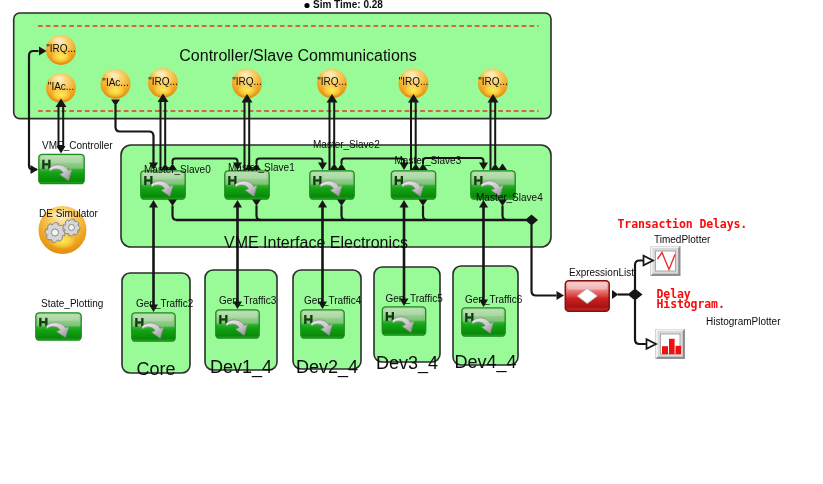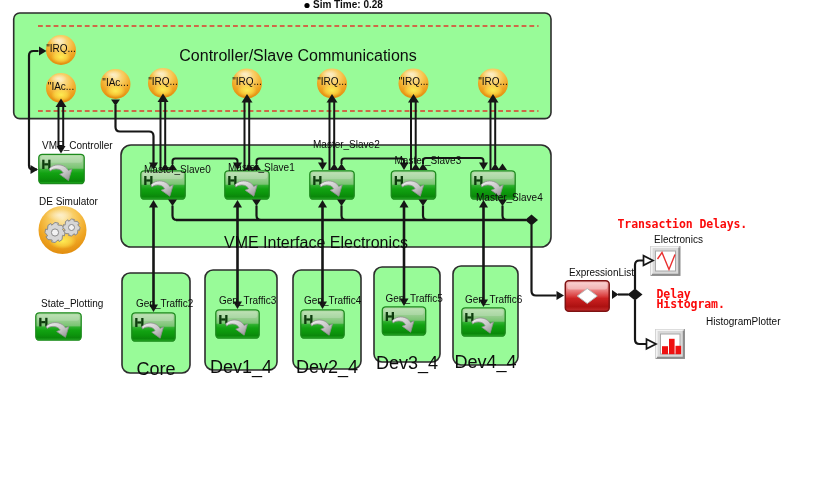--- a/index.html
+++ b/index.html
@@ -383,21 +383,21 @@
       <div class="lbl" style="left: 313px; top: 140px; font-size: 10px;">Master_Slave2</div>
       <div class="lbl" style="left: 394.5px; top: 156px; font-size: 10px;">Master_Slave3</div>
       <div class="lbl" style="left: 476px; top: 157px; font-size: 10px; margin-top: 36px;">Master_Slave4</div>
       <div class="lbl" style="left: 41px; top: 299px; font-size: 10px;">State_Plotting</div>
       <div class="lbl" style="left: 136px; top: 298.5px; font-size: 10px;">Gen_Traffic2</div>
       <div class="lbl" style="left: 219px; top: 296px; font-size: 10px;">Gen_Traffic3</div>
       <div class="lbl" style="left: 304px; top: 296px; font-size: 10px;">Gen_Traffic4</div>
       <div class="lbl" style="left: 385.5px; top: 293.5px; font-size: 10px;">Gen_Traffic5</div>
       <div class="lbl" style="left: 465px; top: 294.5px; font-size: 10px;">Gen_Traffic6</div>
       <div class="lbl" style="left: 569px; top: 268px; font-size: 10px;">ExpressionList</div>
-      <div class="lbl" style="left: 654px; top: 234.5px; font-size: 10px;">Electronics</div>
+      <div class="lbl" style="left: 654px; top: 234.5px; font-size: 10px;">TimedPlotter</div>
       <div class="lbl" style="left: 658px; top: 316.5px; font-size: 10px; margin-left: 48px;">HistogramPlotter</div>
-      <div class="lbl" style="left: 39px; top: 197px; font-size: 10px;">DE Simulator</div>
+      <div class="lbl" style="left: 39px; top: 209px; font-size: 10px;">DE Simulator</div>
       <div class="ann" style="left: 617.5px; top: 219px; font-size: 11.5px; line-height: 11px; color: rgb(251, 10, 10); letter-spacing: -0.1px;">Transaction Delays.</div>
       <div class="ann" style="left: 656.5px; top: 288.5px; font-size: 11.5px; line-height: 10.5px; color: rgb(251, 10, 10); letter-spacing: -0.1px;">Delay
 Histogram.</div>
       <div class="lbl" style="left: 313px; top: 0.2px; font-size: 10px; font-weight: bold;">Sim Time: 0.28</div>
     </div>
 </div>
 
 </body></html>

